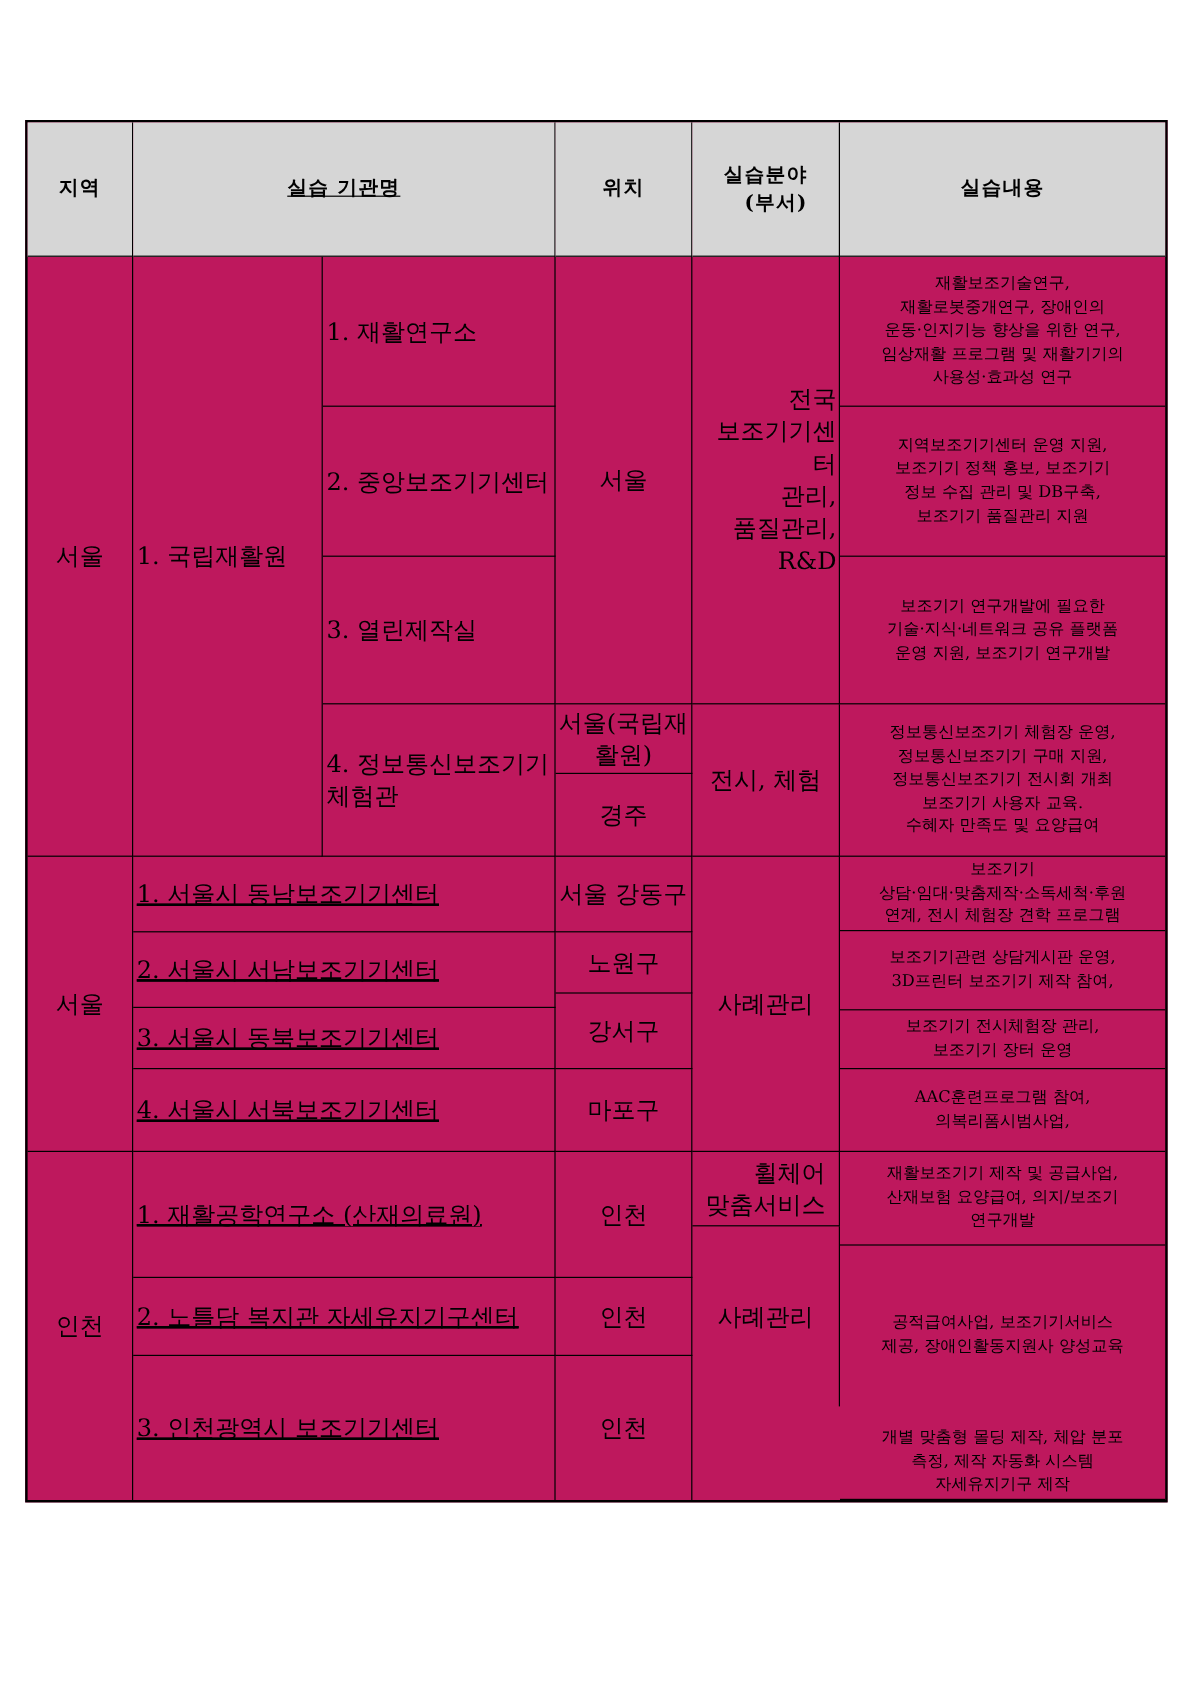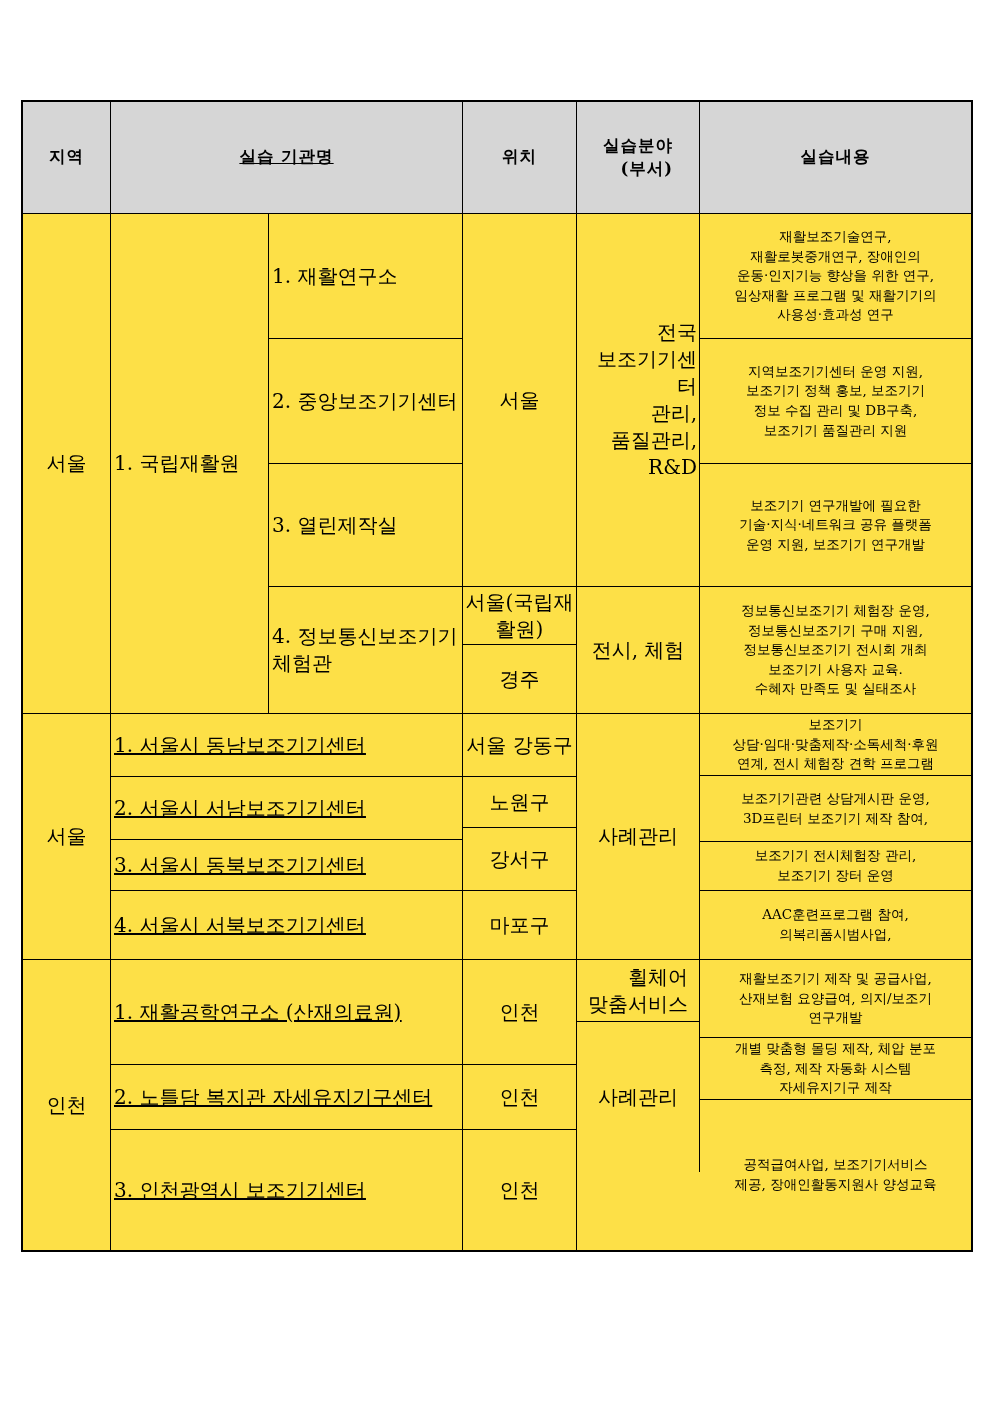--- a/index.html
+++ b/index.html
@@ -2,21 +2,21 @@
 <html><head>
 <meta charset="utf-8">
 <style>
   html,body { margin:0; padding:0; }
   body {
     width:992px; height:1403px; background:#ffffff; position:relative;
     font-family:"DejaVu Serif","Liberation Serif",serif; color:#000;
   }
   .tbl {
     position:absolute; left:21px; top:100px; width:948px;
-    border:2px solid #000; box-sizing:content-box; background:#fde047;
+    border:2px solid #000; box-sizing:content-box; background:#be185d;
   }
   .row { display:flex; align-items:stretch; }
   .stack { display:flex; flex-direction:column; flex:none; }
   .cell {
     box-sizing:border-box; flex:none;
     border-right:1px solid #000; border-bottom:1px solid #000;
     display:flex; align-items:center; justify-content:center;
     text-align:center; white-space:pre-line; overflow:hidden;
     font-size:20px; line-height:1.35; padding:1px 2px;
   }
@@ -82,21 +82,21 @@
 보조기기 정책 홍보, 보조기기
 정보 수집 관리 및 DB구축,
 보조기기 품질관리 지원</div>
       <div class="cell w5 sm nr" style="height:123px">보조기기 연구개발에 필요한
 기술·지식·네트워크 공유 플랫폼
 운영 지원, 보조기기 연구개발</div>
       <div class="cell w5 sm nr" style="height:127px">정보통신보조기기 체험장 운영,
 정보통신보조기기 구매 지원,
 정보통신보조기기 전시회 개최
 보조기기 사용자 교육.
-수혜자 만족도 및 실태조사</div>
+수혜자 만족도 및 요양급여</div>
     </div>
   </div>
 
   <div class="row">
     <div class="cell w1" style="height:246px">서울</div>
     <div class="stack w2">
       <div class="cell w2 org" style="height:63px">1. 서울시 동남보조기기센터</div>
       <div class="cell w2 org" style="height:63px">2. 서울시 서남보조기기센터</div>
       <div class="cell w2 org" style="height:51px">3. 서울시 동북보조기기센터</div>
       <div class="cell w2 org" style="height:69px">4. 서울시 서북보조기기센터</div>
@@ -135,21 +135,21 @@
     </div>
     <div class="stack w4">
       <div class="cell w4" style="height:62px">휠체어
 맞춤서비스</div>
       <div class="cell w4 nb" style="height:150px">사례관리</div>
     </div>
     <div class="stack w5">
       <div class="cell w5 sm nr" style="height:78px">재활보조기기 제작 및 공급사업,
 산재보험 요양급여, 의지/보조기
 연구개발</div>
+      <div class="cell w5 sm nr nb" style="height:150px">공적급여사업, 보조기기서비스
+제공, 장애인활동지원사 양성교육</div>
       <div class="cell w5 sm nr" style="height:62px">개별 맞춤형 몰딩 제작, 체압 분포
 측정, 제작 자동화 시스템
 자세유지기구 제작</div>
-      <div class="cell w5 sm nr nb" style="height:150px">공적급여사업, 보조기기서비스
-제공, 장애인활동지원사 양성교육</div>
     </div>
   </div>
 
 </div>
 
 </body></html>

